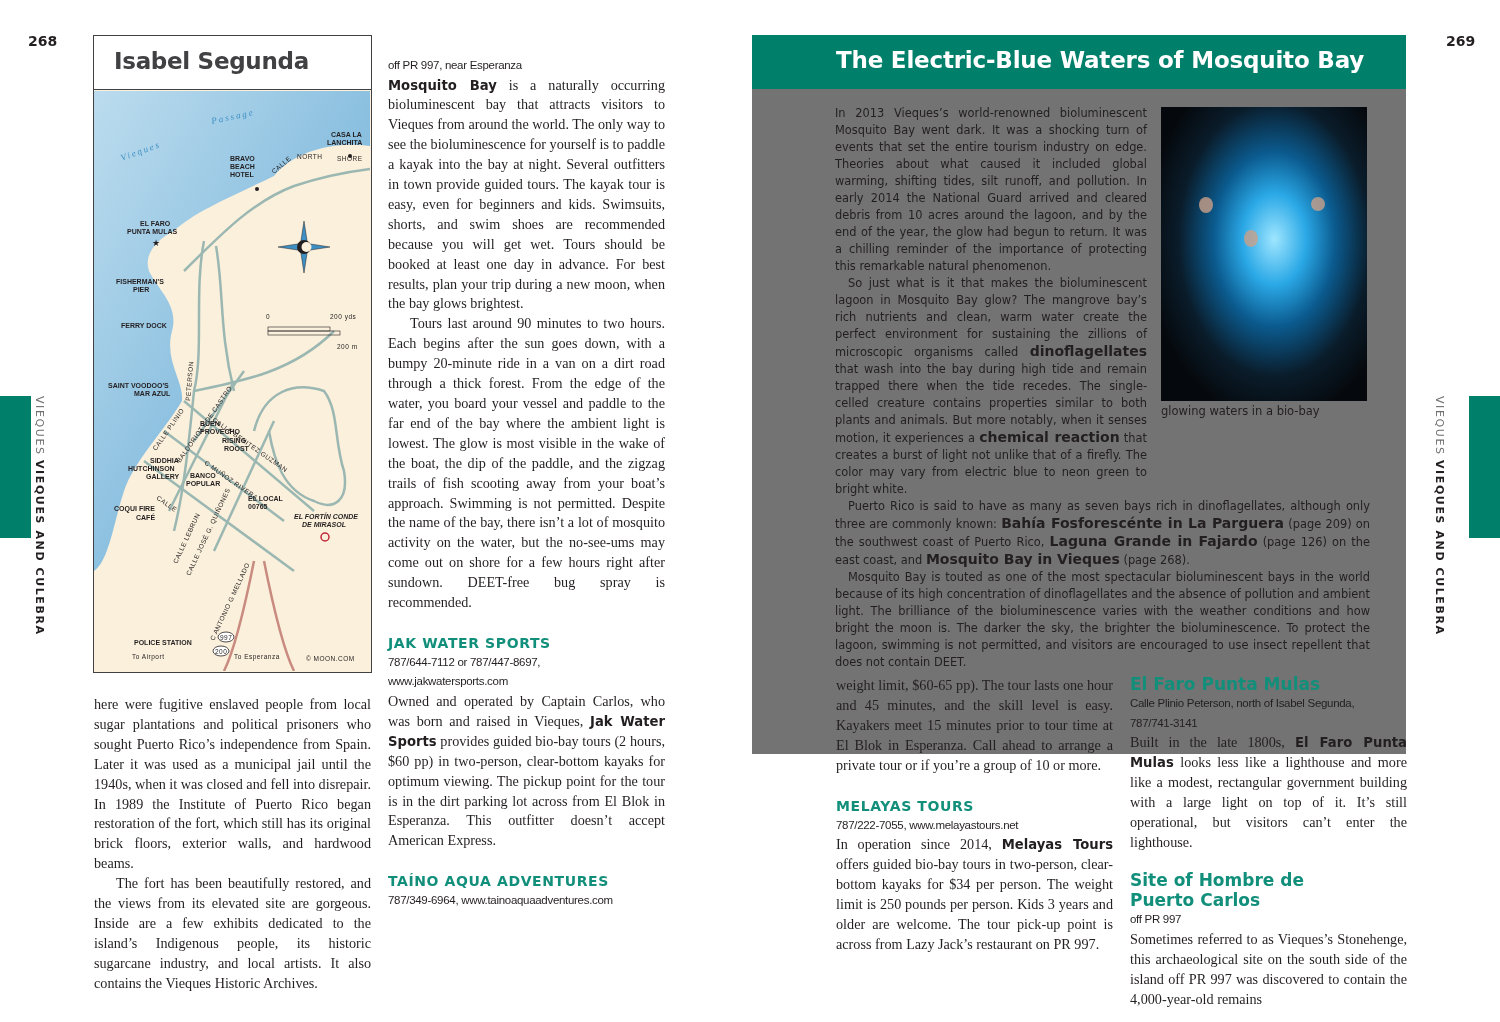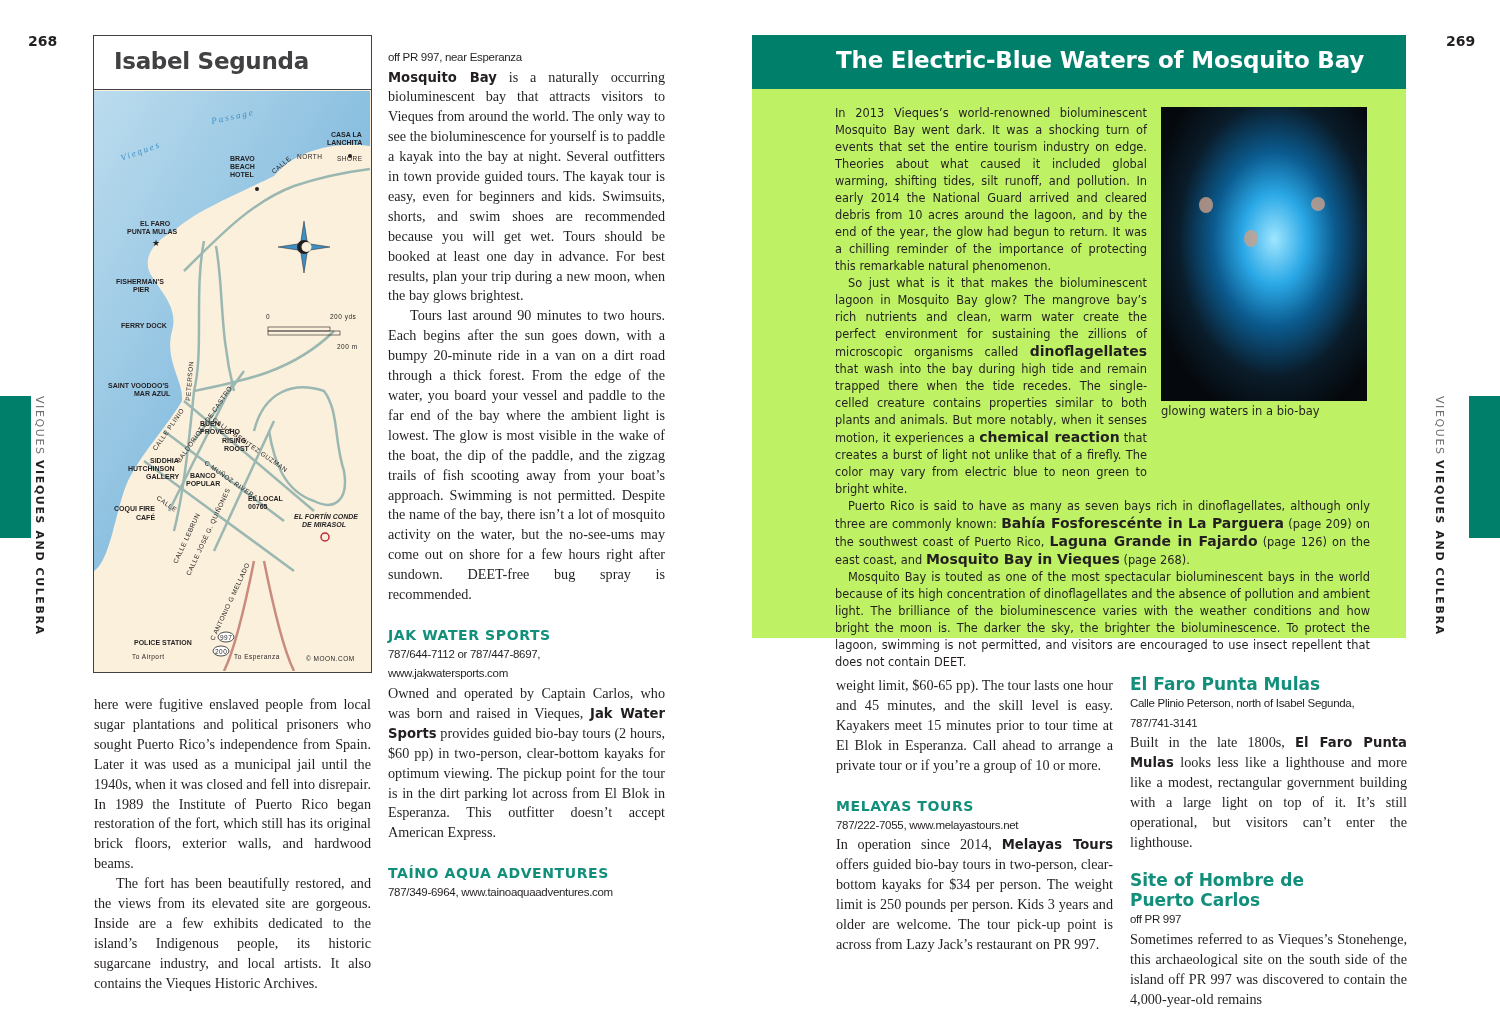--- a/index.html
+++ b/index.html
@@ -32,21 +32,21 @@
   .col { position: absolute; font-size: 14.2px; line-height: 19.9px; text-align: justify; }
   .col p { margin: 0; }
   .col p.indent { text-indent: 22px; }
   .col b { font-family: "DejaVu Sans", sans-serif; font-weight: bold; font-size: 13.2px; }
   .hdr { font-family: "DejaVu Sans", sans-serif; font-weight: bold; color: #128f7b; font-size: 16.5px; line-height: 20px; }
   .hdr-caps { font-family: "DejaVu Sans", sans-serif; font-weight: bold; color: #128f7b; font-size: 14px; letter-spacing: 0.6px; line-height: 20px; }
   .sub-info { font-family: "Liberation Sans", sans-serif; font-size: 11.5px; line-height: 19.5px; color: #231f20; letter-spacing: -0.3px; text-align: left; }
   .star { color: #e0114f; font-size: 20px; }
 
   
-  .feature { position: absolute; left: 752px; top: 35px; width: 654px; height: 603px; background: #bef264; }
+  .feature { position: absolute; left: 752px; top: 35px; width: 654px; height: 719px; background: #737373; }
   .feature-head { height: 54px; background: #00806a; color: #fff; font-family: "DejaVu Sans", sans-serif; font-weight: bold; font-size: 23px; padding: 12px 0 0 84px; letter-spacing: -0.2px; }
   .feature-body { position: absolute; left: 83px; top: 70px; width: 535px; font-family: "DejaVu Sans", sans-serif; font-size: 11.4px; line-height: 17px; color: #231f20; text-align: justify; }
   .feature-body .wrapcol { width: 312px; }
   .feature-body p.indent { text-indent: 13px; }
   .feature-body b { font-size: 14px; }
   .photo { position: absolute; left: 1161px; top: 107px; width: 206px; height: 294px; background: radial-gradient(ellipse at 55% 45%, #9fe6ff 0%, #2aa8e6 20%, #0b5b8f 38%, #0a1c2a 60%, #05090d 80%); }
   .photo .fig { position: absolute; border-radius: 50%; background: #caa08a; opacity: 0.8; }
   .caption { position: absolute; left: 1161px; top: 404px; font-family: "DejaVu Sans", sans-serif; font-size: 11.5px; color: #231f20; }
 </style>
 </head>
@@ -173,21 +173,21 @@
     </svg>
   </div>
 </div>
 
 <div class="col" style="left:94px; top:695px; width:277px;">
   <p>here were fugitive enslaved people from local sugar plantations and political prisoners who sought Puerto Rico’s independence from Spain. Later it was used as a municipal jail until the 1940s, when it was closed and fell into disrepair. In 1989 the Institute of Puerto Rico began restoration of the fort, which still has its original brick floors, exterior walls, and hardwood beams.</p>
   <p class="indent">The fort has been beautifully restored, and the views from its elevated site are gorgeous. Inside are a few exhibits dedicated to the island’s Indigenous people, its historic sugarcane industry, and local artists. It also contains the Vieques Historic Archives.</p>
 </div>
 
 <div class="col" style="left:388px; top:37px; width:277px;">
-  <div class="sub-info" style="margin-top:11px;">off PR 997, near Esperanza</div>
+  <div class="sub-info" style="margin-top:19px;">off PR 997, near Esperanza</div>
   <p><b>Mosquito Bay</b><span> is a naturally occurring bioluminescent bay that attracts visitors to Vieques from around the world. The only way to see the bioluminescence for yourself is to paddle a kayak into the bay at night. Several outfitters in town provide guided tours. The kayak tour is easy, even for beginners and kids. Swimsuits, shorts, and swim shoes are recommended because you will get wet. Tours should be booked at least one day in advance. For best results, plan your trip during a new moon, when the bay glows brightest.</span></p>
   <p class="indent">Tours last around 90 minutes to two hours. Each begins after the sun goes down, with a bumpy 20-minute ride in a van on a dirt road through a thick forest. From the edge of the water, you board your vessel and paddle to the far end of the bay where the ambient light is lowest. The glow is most visible in the wake of the boat, the dip of the paddle, and the zigzag trails of fish scooting away from your boat’s approach. Swimming is not permitted. Despite the name of the bay, there isn’t a lot of mosquito activity on the water, but the no-see-ums may come out on shore for a few hours right after sundown. DEET-free bug spray is recommended.</p>
 
   <div class="hdr-caps" style="margin-top:20px;">JAK WATER SPORTS</div>
   <div class="sub-info">787/644-7112 or 787/447-8697,</div>
   <div class="sub-info">www.jakwatersports.com</div>
   <p><span>Owned and operated by Captain Carlos, who was born and raised in Vieques, </span><b>Jak Water Sports</b><span> provides guided bio-bay tours (2 hours, $60 pp) in two-person, clear-bottom kayaks for optimum viewing. The pickup point for the tour is in the dirt parking lot across from El Blok in Esperanza. This outfitter doesn’t accept American Express.</span></p>
 
   <div class="hdr-caps" style="margin-top:20px;">TAÍNO AQUA ADVENTURES</div>
   <div class="sub-info">787/349-6964, www.tainoaquaadventures.com</div>

